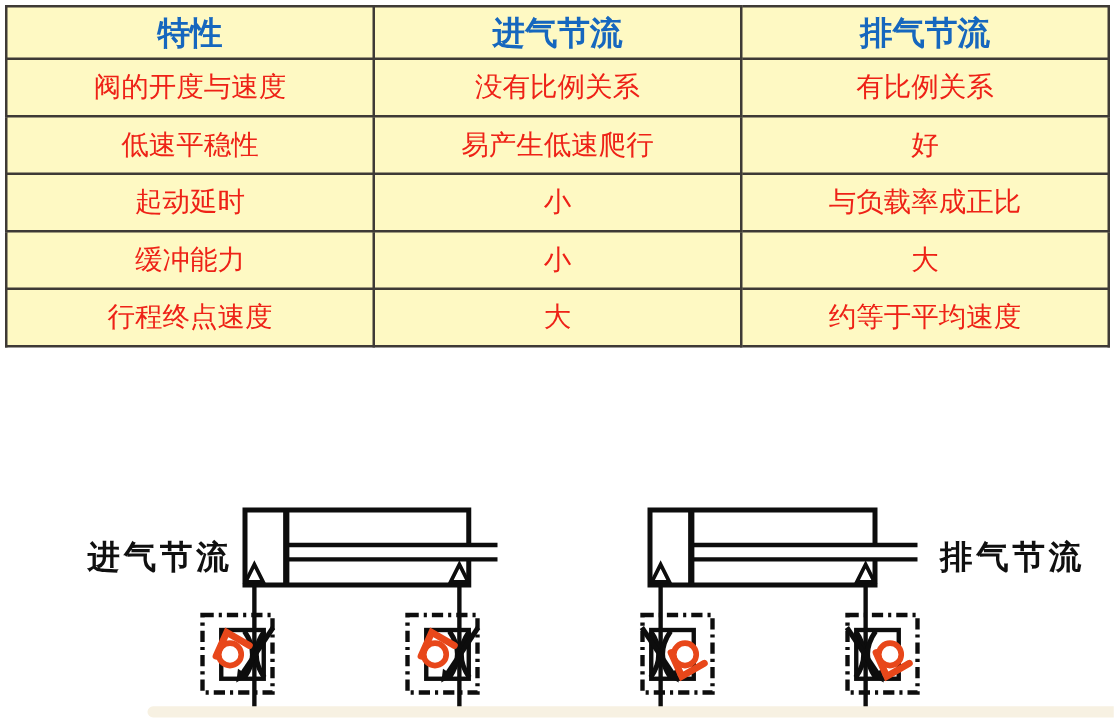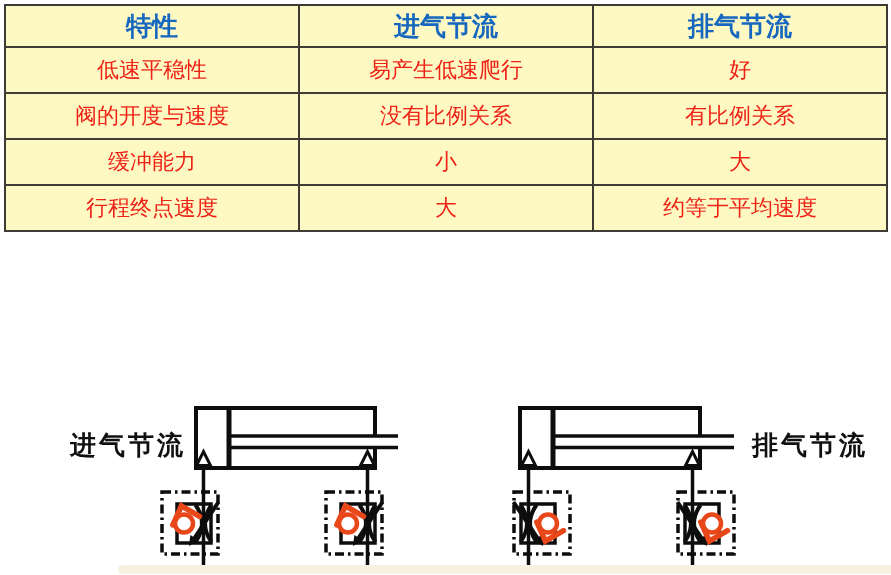--- a/index.html
+++ b/index.html
@@ -37,28 +37,33 @@
 <table class="cmp">
   <thead>
     <tr>
       <th>特性</th>
       <th>进气节流</th>
       <th>排气节流</th>
     </tr>
   </thead>
   <tbody>
     <tr>
+      <td>阀的开度与速度</td>
+      <td>没有比例关系</td>
+      <td>有比例关系</td>
+    </tr>
+    <tr>
       <td>低速平稳性</td>
       <td>易产生低速爬行</td>
       <td>好</td>
     </tr>
     <tr>
-      <td>阀的开度与速度</td>
-      <td>没有比例关系</td>
-      <td>有比例关系</td>
+      <td>起动延时</td>
+      <td>小</td>
+      <td>与负载率成正比</td>
     </tr>
     <tr>
       <td>缓冲能力</td>
       <td>小</td>
       <td>大</td>
     </tr>
     <tr>
       <td>行程终点速度</td>
       <td>大</td>
       <td>约等于平均速度</td>

